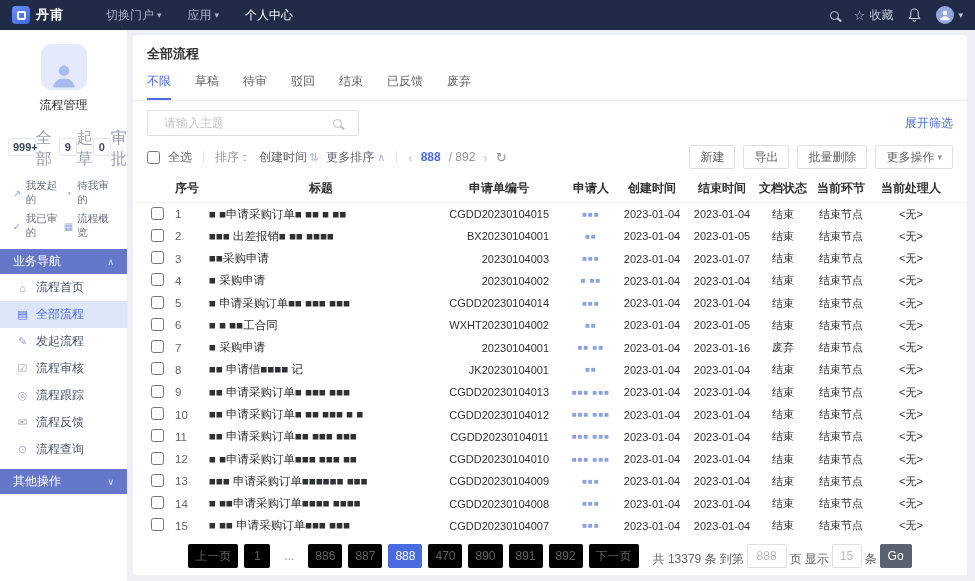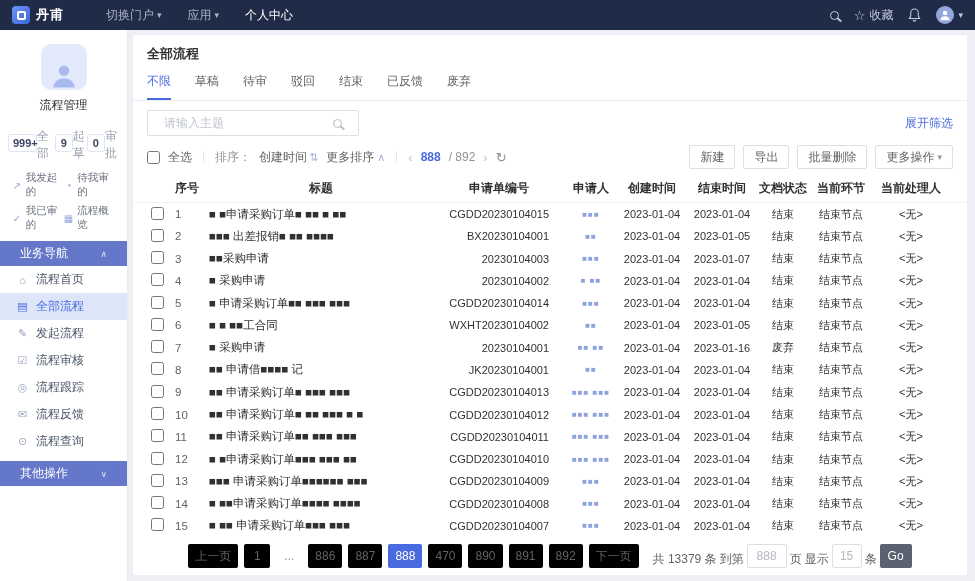--- a/index.html
+++ b/index.html
@@ -26,25 +26,25 @@
 .avatar-sm{width:18px;height:18px;border-radius:50%;background:#93a7dc;display:flex;align-items:center;justify-content:center;overflow:hidden}
 
 
 .sidebar{position:absolute;top:30px;left:0;width:128px;height:551px;background:#fff;border-right:1px solid #e9ebf1;display:flex;flex-direction:column}
 .profile{padding-top:14px;display:flex;flex-direction:column;align-items:center}
 .avatar-lg{width:46px;height:46px;border-radius:10px;background:#e4eafb;display:flex;align-items:flex-end;justify-content:center;overflow:hidden}
 .profile-label{margin-top:7px;font-size:12px;color:#303133}
 .stats{margin-top:10px;display:flex;justify-content:space-around;padding:0 8px}
 .stat{display:flex;flex-direction:row;align-items:center;cursor:pointer}
 .stat-v{border:1px solid #dfe5f3;border-radius:3px;padding:0 4px;font-size:11px;font-weight:700;color:#3c4664;min-width:18px;text-align:center;line-height:16px}
-.stat-l{margin-top:4px;font-size:12px;color:#98a0ad}
+.stat-l{margin-top:4px;font-size:16px;color:#98a0ad}
 .qlinks{margin-top:9px;display:grid;grid-template-columns:1fr 1fr;row-gap:5px;padding:0 12px}
 .qlink{display:flex;align-items:center;gap:4px;font-size:10.5px;color:#6b7280;cursor:pointer}
 .qicon{color:#93a3d8;font-size:10px;width:11px;text-align:center}
-.sec-header{margin-top:9px;height:25px;background:var(--section);color:#fff;font-size:12px;display:flex;justify-content:space-between;align-items:center;padding:0 20px;cursor:pointer}
+.sec-header{margin-top:9px;height:25px;background:var(--section);color:#fff;font-size:12px;display:flex;justify-content:space-between;align-items:center;padding:0 13px;cursor:pointer}
 .sec-header.second{margin-top:6px}
 .sec-chev{font-size:9px;color:#dfe4f5}
 .side-menu{display:flex;flex-direction:column}
 .menu-item{height:27px;display:flex;align-items:center;gap:7px;padding-left:16px;font-size:12px;color:#4a5568;cursor:pointer}
 .menu-item .micon{width:13px;text-align:center;color:#9aa5bf;font-size:11px}
 .menu-item.active{background:var(--active-bg);color:var(--accent)}
 .menu-item.active .micon{color:var(--accent)}
 
 
 .content{position:absolute;left:128px;top:30px;width:847px;height:551px;background:#edeff4;padding:5px 8px 6px 5px}

